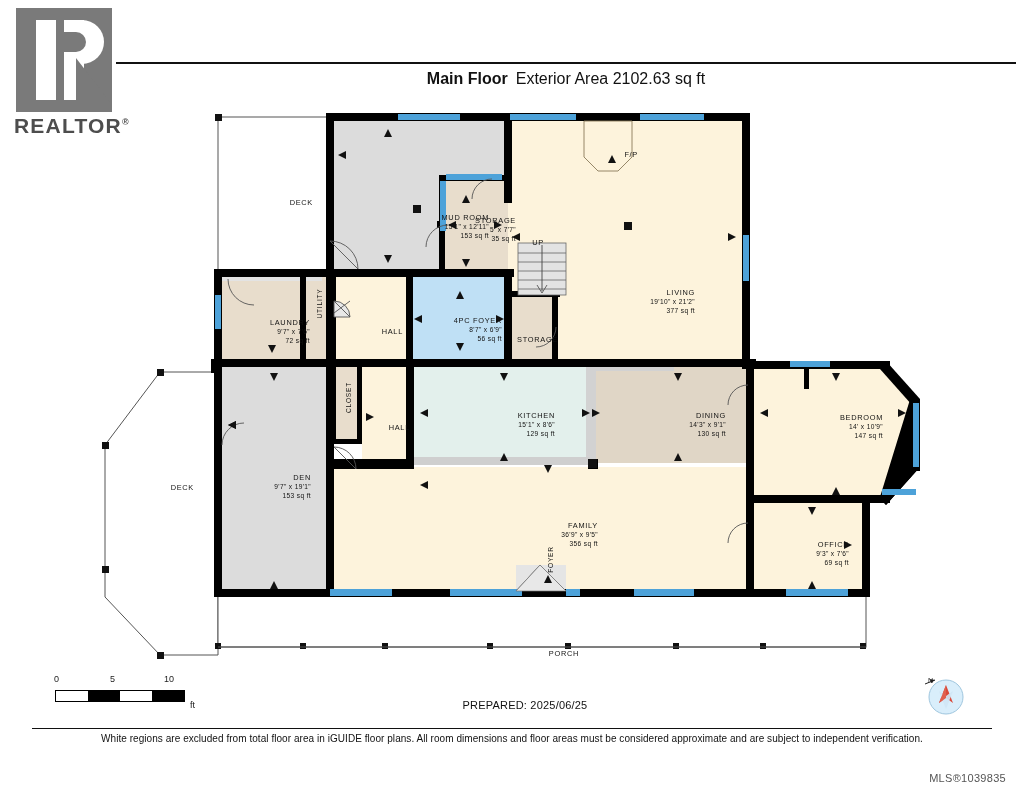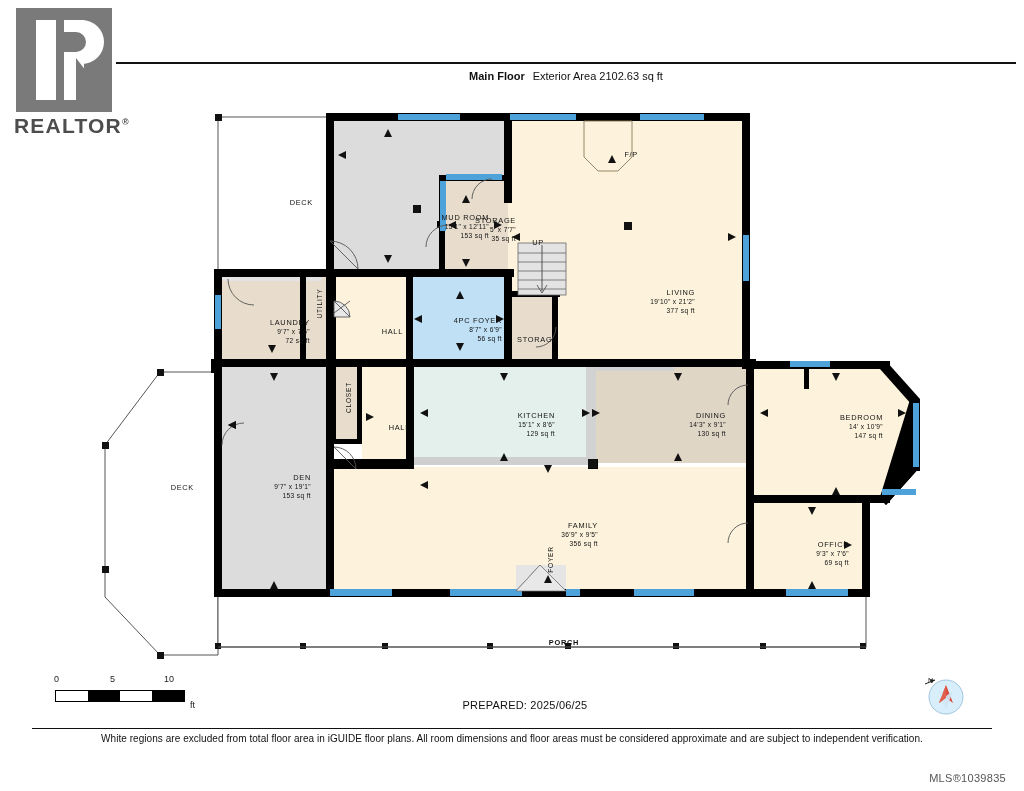--- a/index.html
+++ b/index.html
@@ -34,21 +34,21 @@
   }
   .realtor-reg { font-size:9px; vertical-align:super; }
 
   .title-rule { position:absolute; left:116px; top:62px; width:900px; height:2px; background:#111; }
   .plan-title {
     position:absolute; left:116px; top:33px; width:900px;
     text-align:center; font-size:19px; font-weight:bold; letter-spacing:.2px; color:#000;
   }
   .subtitle-row {
     position:absolute; left:116px; top:70px; width:900px;
-    text-align:center; font-size:11px; color:#111;
+    text-align:center; font-size:16px; color:#111;
   }
   .subtitle-row .floor-name { font-weight:bold; }
   .subtitle-row .area-text { margin-left:8px; }
 
   
   .plan { position:absolute; left:0; top:95px; width:1024px; height:575px; }
   .plan svg { display:block; }
 
   
   .rlabel {
@@ -451,21 +451,21 @@
     <div class="rlabel" style="left:773px; top:432px; width:76px;">
       <div class="nm">OFFICE</div>
       <div class="dm">9'3" x 7'6"</div>
       <div class="sq">69 sq ft</div>
     </div>
 
     <div class="rlabel" style="left:120px; top:375px; width:74px;">
       <div class="nm">DECK</div>
     </div>
 
-    <div class="rlabel" style="left:505px; top:530px; width:74px;font-weight:bold;">
+    <div class="rlabel" style="left:505px; top:541px; width:74px;">
       <div class="nm">PORCH</div>
     </div>
   </div>
 
   <div class="scale-nums">
     <span style="left:14px;">0</span>
     <span style="left:70px;">5</span>
     <span style="left:124px;">10</span>
   </div>
   <div class="scalebar">

